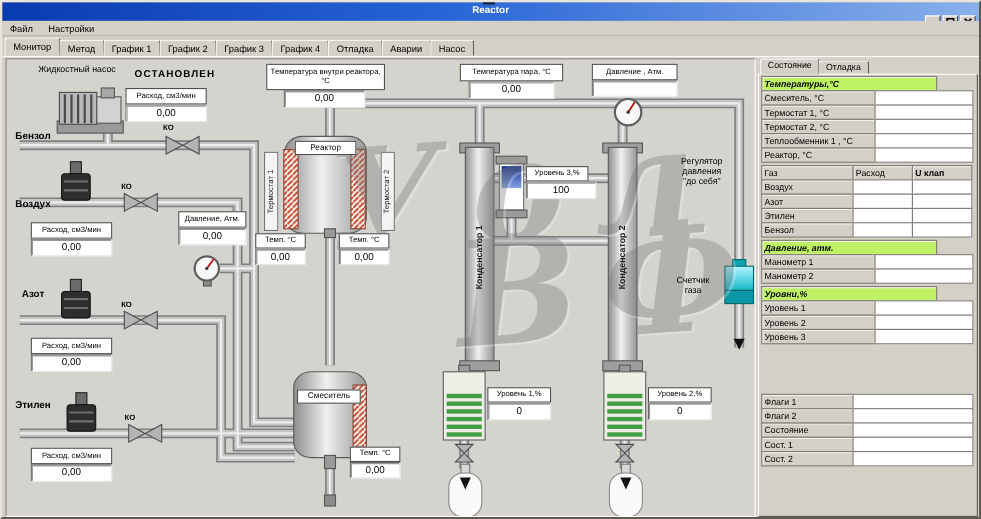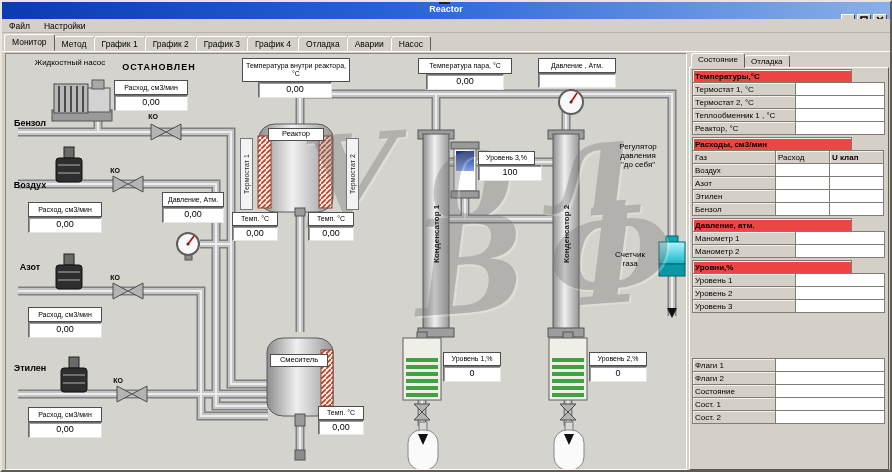--- a/index.html
+++ b/index.html
@@ -60,21 +60,21 @@
   .panel{position:absolute;left:687px;top:1px;width:200px;height:417px;}
   .ptabs{display:flex;align-items:flex-end;height:15px;padding-left:2px;}
   .ptab{font-size:8px;padding:1px 6px;background:#d4d0c8;border:1px solid;
     border-color:#fff #5f5b54 #d4d0c8 #fff;border-radius:3px 3px 0 0;margin-right:-1px;height:13px;}
   .ptab.active{height:15px;position:relative;z-index:3;}
   .pbody{position:absolute;left:0;top:14px;right:0;bottom:0;background:#d4d0c8;
     border:1px solid;border-color:#fff #5f5b54 #5f5b54 #fff;padding:2px 2px;}
   .prow{display:flex;margin-top:-1px;}
   .pl,.ph,.pf{height:14px;border:1px solid #807c75;font-size:8px;display:flex;align-items:center;
     padding:0 2px;margin-right:-1px;}
-  .ph{width:160px;background:#ef4444;box-shadow:inset 1px 1px 0 #f3f1ec;}
+  .ph{width:160px;background:#bef264;box-shadow:inset 1px 1px 0 #f3f1ec;font-style:italic;}
   .pl{background:#d4d0c8;box-shadow:inset 1px 1px 0 #f3f1ec;}
   .pf{background:#fff;}
   .w104{width:104px;} .w90{width:90px;} .w84{width:84px;} .w55{width:55px;} .w110{width:110px;}
   .bold{font-weight:bold;}
   .pgap{height:3px;}
   .pgap-big{height:46px;}
 </style>
 </head>
 <body>
 
@@ -398,40 +398,41 @@
       <div class="ptabs">
         <div class="ptab active">Состояние</div>
         <div class="ptab">Отладка</div>
       </div>
       <div class="pbody">
 
         <div class="prow">
             <div class="ph bold">Температуры,°C</div>
           </div>
         <div class="prow">
+            <div class="pl w104">Смеситель, °C</div>
+            <div class="pf w90"></div>
+          </div>
+        <div class="prow">
             <div class="pl w104">Термостат 1, °C</div>
             <div class="pf w90"></div>
           </div>
         <div class="prow">
             <div class="pl w104">Термостат 2, °C</div>
             <div class="pf w90"></div>
           </div>
         <div class="prow">
             <div class="pl w104">Теплообменник 1 , °C</div>
             <div class="pf w90"></div>
           </div>
         <div class="prow">
             <div class="pl w104">Реактор, °C</div>
             <div class="pf w90"></div>
           </div>
 
         <div class="pgap"></div>
-        <div class="prow">
-            <div class="ph bold">Расходы, см3/мин</div>
-          </div>
         <div class="prow">
           <div class="pl w84">Газ</div>
           <div class="pl w55">Расход</div>
           <div class="pl w55 bold">U клап</div>
         </div>
         <div class="prow">
             <div class="pl w84">Воздух</div>
             <div class="pf w55"></div>
             <div class="pf w55"></div>
           </div>

